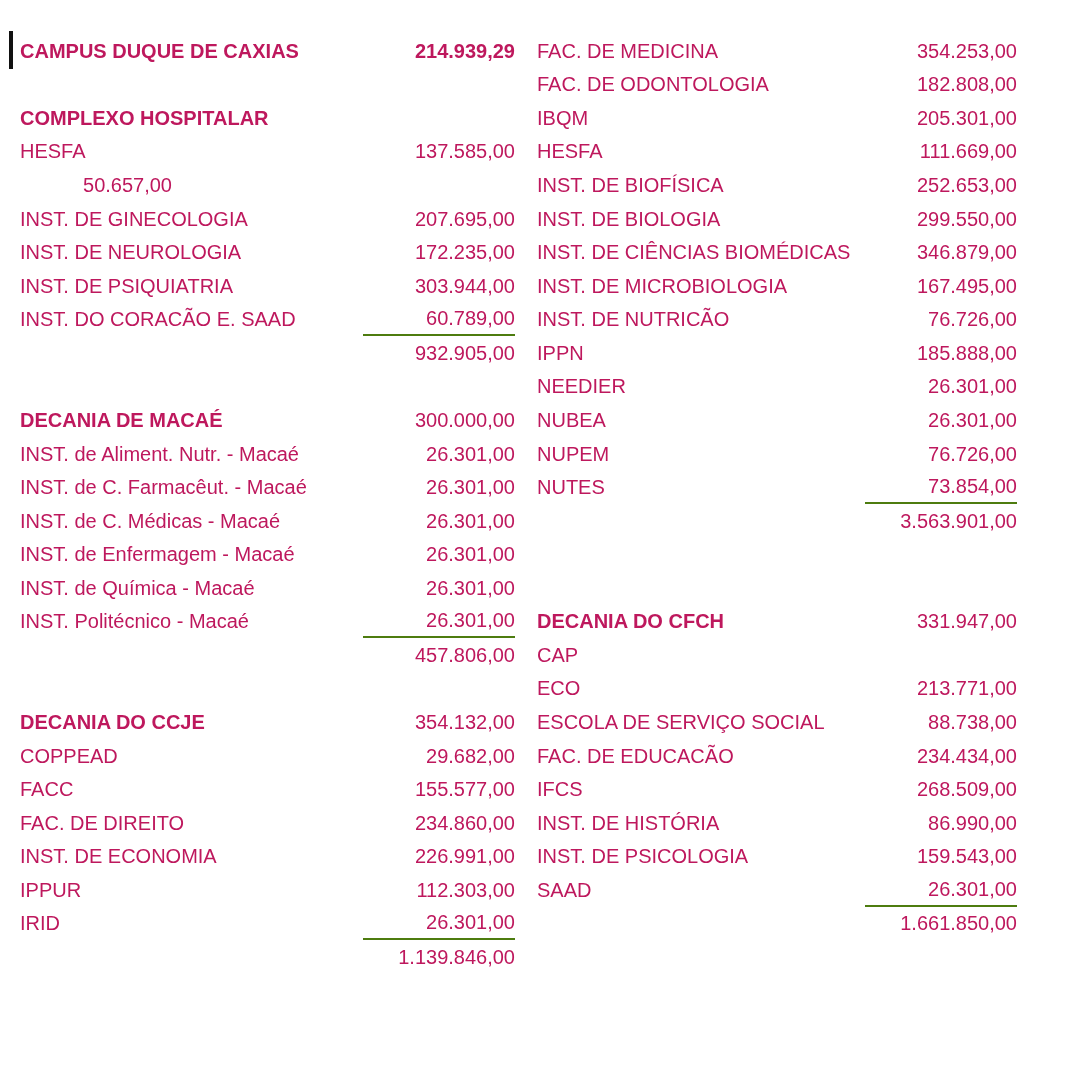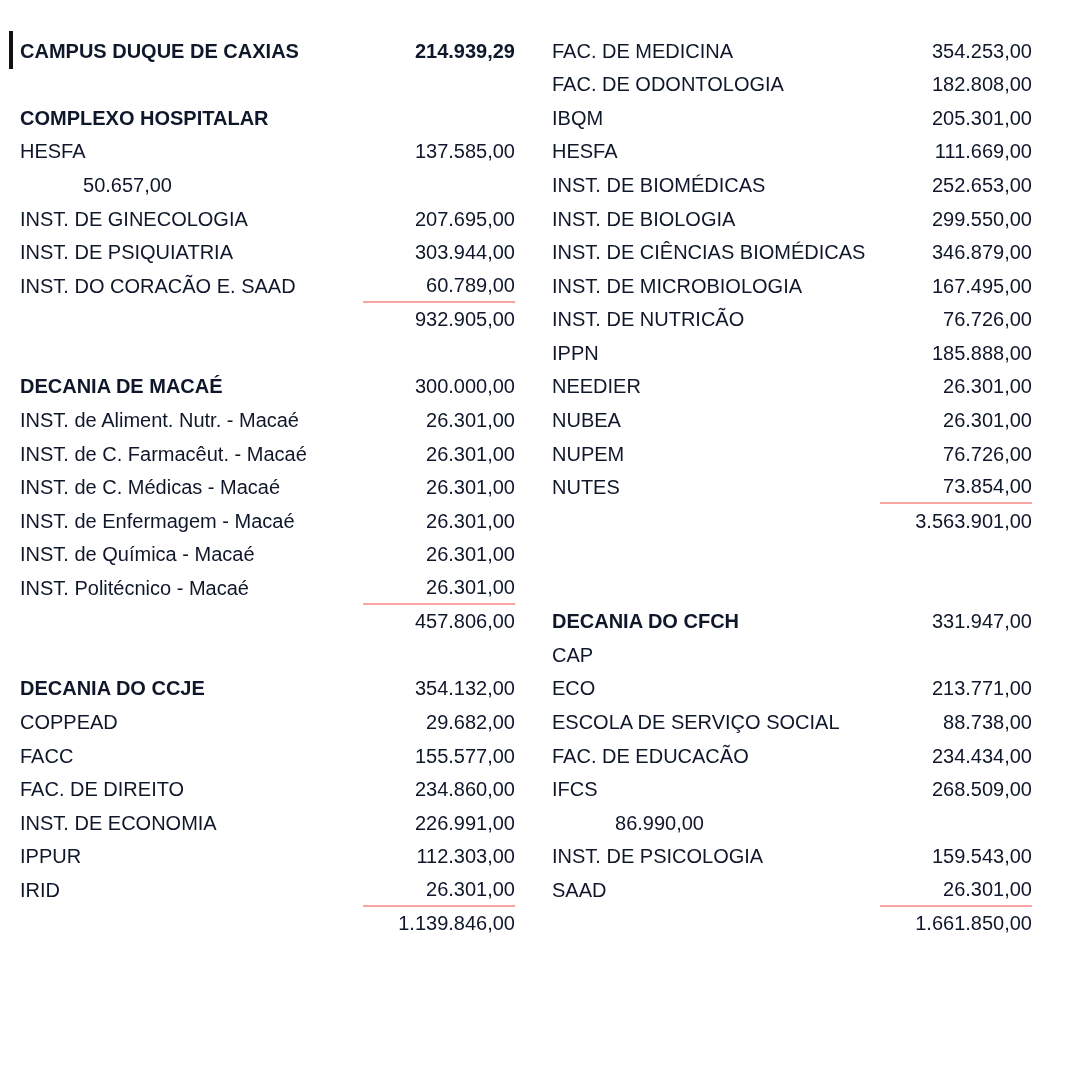--- a/index.html
+++ b/index.html
@@ -6,36 +6,36 @@
   html, body {
     width: 1080px; height: 1067px;
     background: #ffffff;
     font-family: "Liberation Sans", sans-serif;
     overflow: hidden;
   }
   .page {
     position: relative;
     width: 1080px; height: 1067px;
     background: #ffffff;
-    color: #0f172a;
+    color: #be185d;
   }
   .cursor-bar {
     position: absolute;
     left: 9px; top: 31px;
     width: 4px; height: 38px;
     background: #111111;
   }
   .col {
     position: absolute;
     top: 34px;
     display: flex;
     flex-direction: column;
   }
   .col-left  { left: 20px;  width: 495px; }
-  .col-right { left: 552px; width: 480px; }
+  .col-right { left: 537px; width: 480px; }
   .row {
     height: 33.57px;
     display: flex;
     align-items: center;
     font-size: 20px;
     line-height: 1;
     white-space: nowrap;
   }
   .label {
     flex: 1 1 auto;
@@ -46,21 +46,21 @@
     flex: 0 0 auto;
     width: 152px;
     height: 100%;
     display: flex;
     align-items: center;
     justify-content: flex-end;
   }
   .row.kind-header .label { font-weight: 700; }
   .row.kind-header.bold-value .value { font-weight: 700; }
   .row.kind-total .value { font-weight: 400; }
-  .value.underlined { border-bottom: 2px solid #fca5a5; }
+  .value.underlined { border-bottom: 2px solid #4d7c0f; }
 </style>
 </head>
 <body>
 
 <div class="page">
   <div class="cursor-bar"></div>
   <div class="col col-left">
       <div class="row kind-header bold-value">
         <span class="label">CAMPUS DUQUE DE CAXIAS</span>
         <span class="value">214.939,29</span>
@@ -75,20 +75,24 @@
         <span class="value">137.585,00</span>
       </div>
       <div class="row kind-item">
         <span class="value">50.657,00</span>
       </div>
       <div class="row kind-item">
         <span class="label">INST. DE GINECOLOGIA</span>
         <span class="value">207.695,00</span>
       </div>
       <div class="row kind-item">
+        <span class="label">INST. DE NEUROLOGIA</span>
+        <span class="value">172.235,00</span>
+      </div>
+      <div class="row kind-item">
         <span class="label">INST. DE PSIQUIATRIA</span>
         <span class="value">303.944,00</span>
       </div>
       <div class="row kind-item">
         <span class="label">INST. DO CORACÃO E. SAAD</span>
         <span class="value underlined">60.789,00</span>
       </div>
       <div class="row kind-total">
         <span class="label"></span>
         <span class="value">932.905,00</span>
@@ -171,21 +175,21 @@
       </div>
       <div class="row kind-item">
         <span class="label">IBQM</span>
         <span class="value">205.301,00</span>
       </div>
       <div class="row kind-item">
         <span class="label">HESFA</span>
         <span class="value">111.669,00</span>
       </div>
       <div class="row kind-item">
-        <span class="label">INST. DE BIOMÉDICAS</span>
+        <span class="label">INST. DE BIOFÍSICA</span>
         <span class="value">252.653,00</span>
       </div>
       <div class="row kind-item">
         <span class="label">INST. DE BIOLOGIA</span>
         <span class="value">299.550,00</span>
       </div>
       <div class="row kind-item">
         <span class="label">INST. DE CIÊNCIAS BIOMÉDICAS</span>
         <span class="value">346.879,00</span>
       </div>
@@ -240,20 +244,21 @@
       </div>
       <div class="row kind-item">
         <span class="label">FAC. DE EDUCACÃO</span>
         <span class="value">234.434,00</span>
       </div>
       <div class="row kind-item">
         <span class="label">IFCS</span>
         <span class="value">268.509,00</span>
       </div>
       <div class="row kind-item">
+        <span class="label">INST. DE HISTÓRIA</span>
         <span class="value">86.990,00</span>
       </div>
       <div class="row kind-item">
         <span class="label">INST. DE PSICOLOGIA</span>
         <span class="value">159.543,00</span>
       </div>
       <div class="row kind-item">
         <span class="label">SAAD</span>
         <span class="value underlined">26.301,00</span>
       </div>

